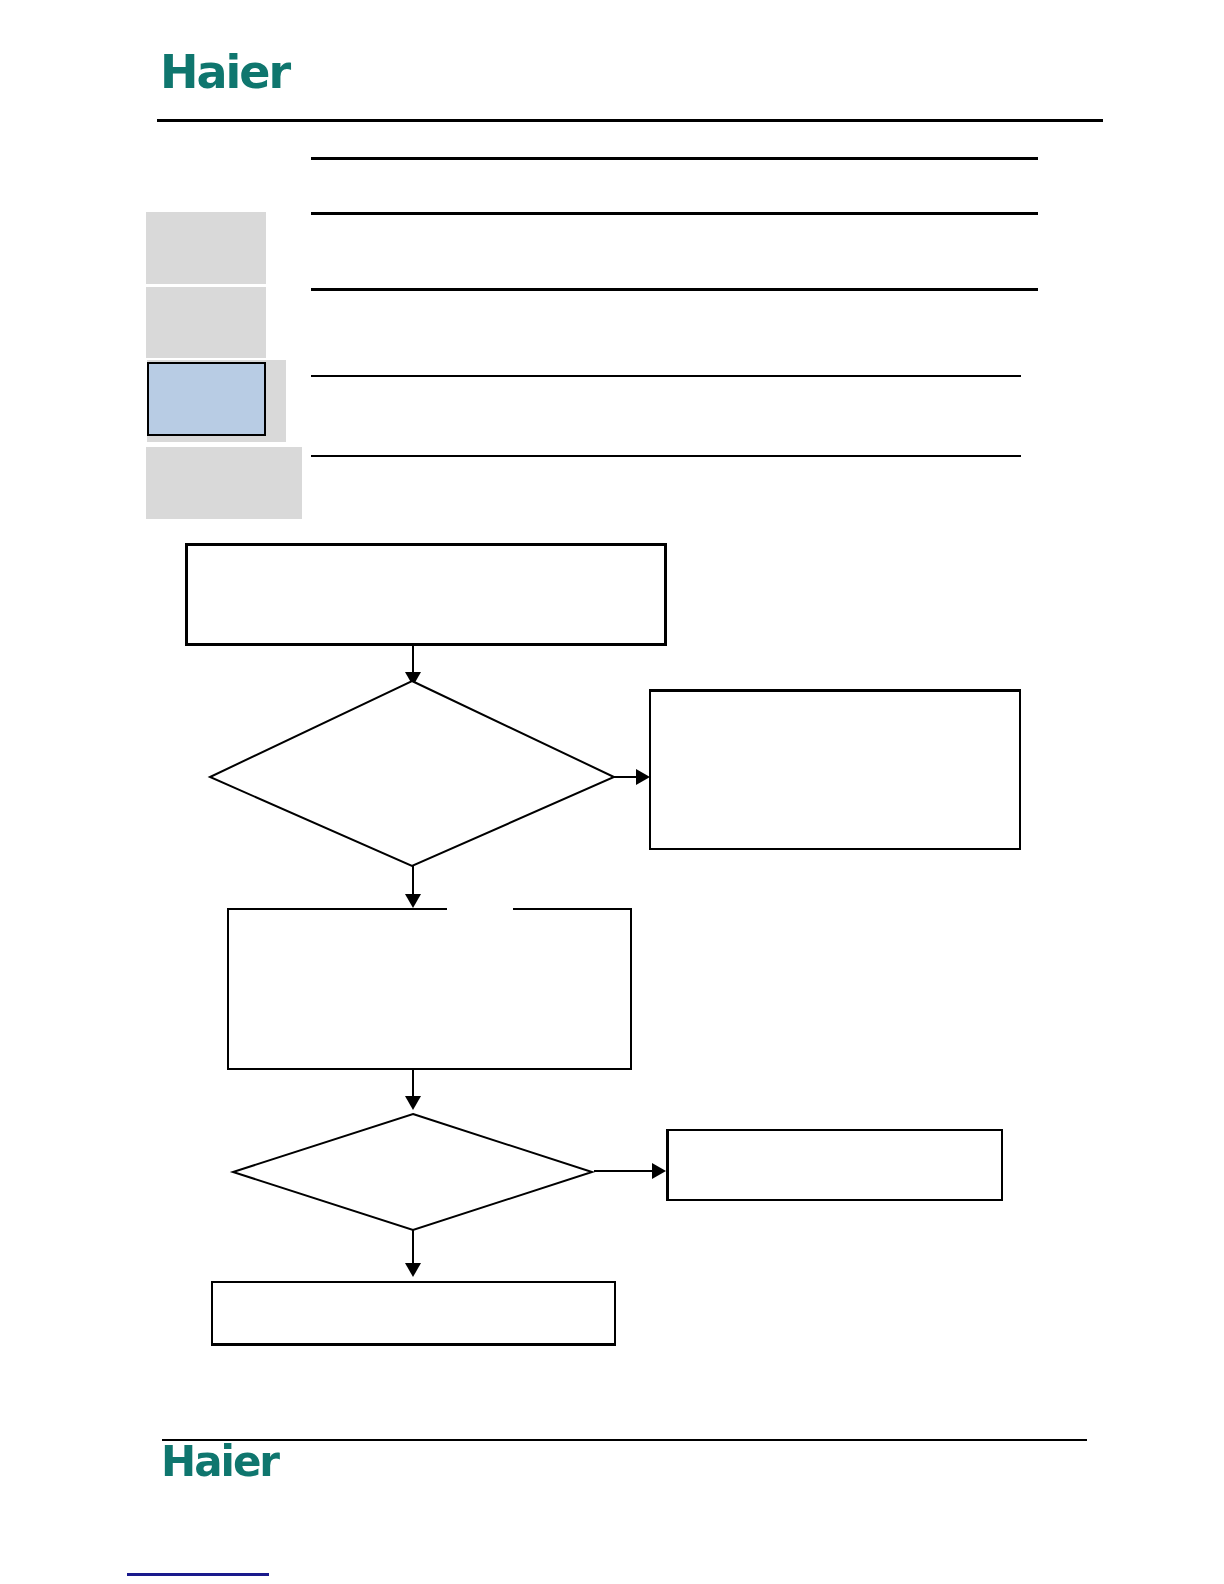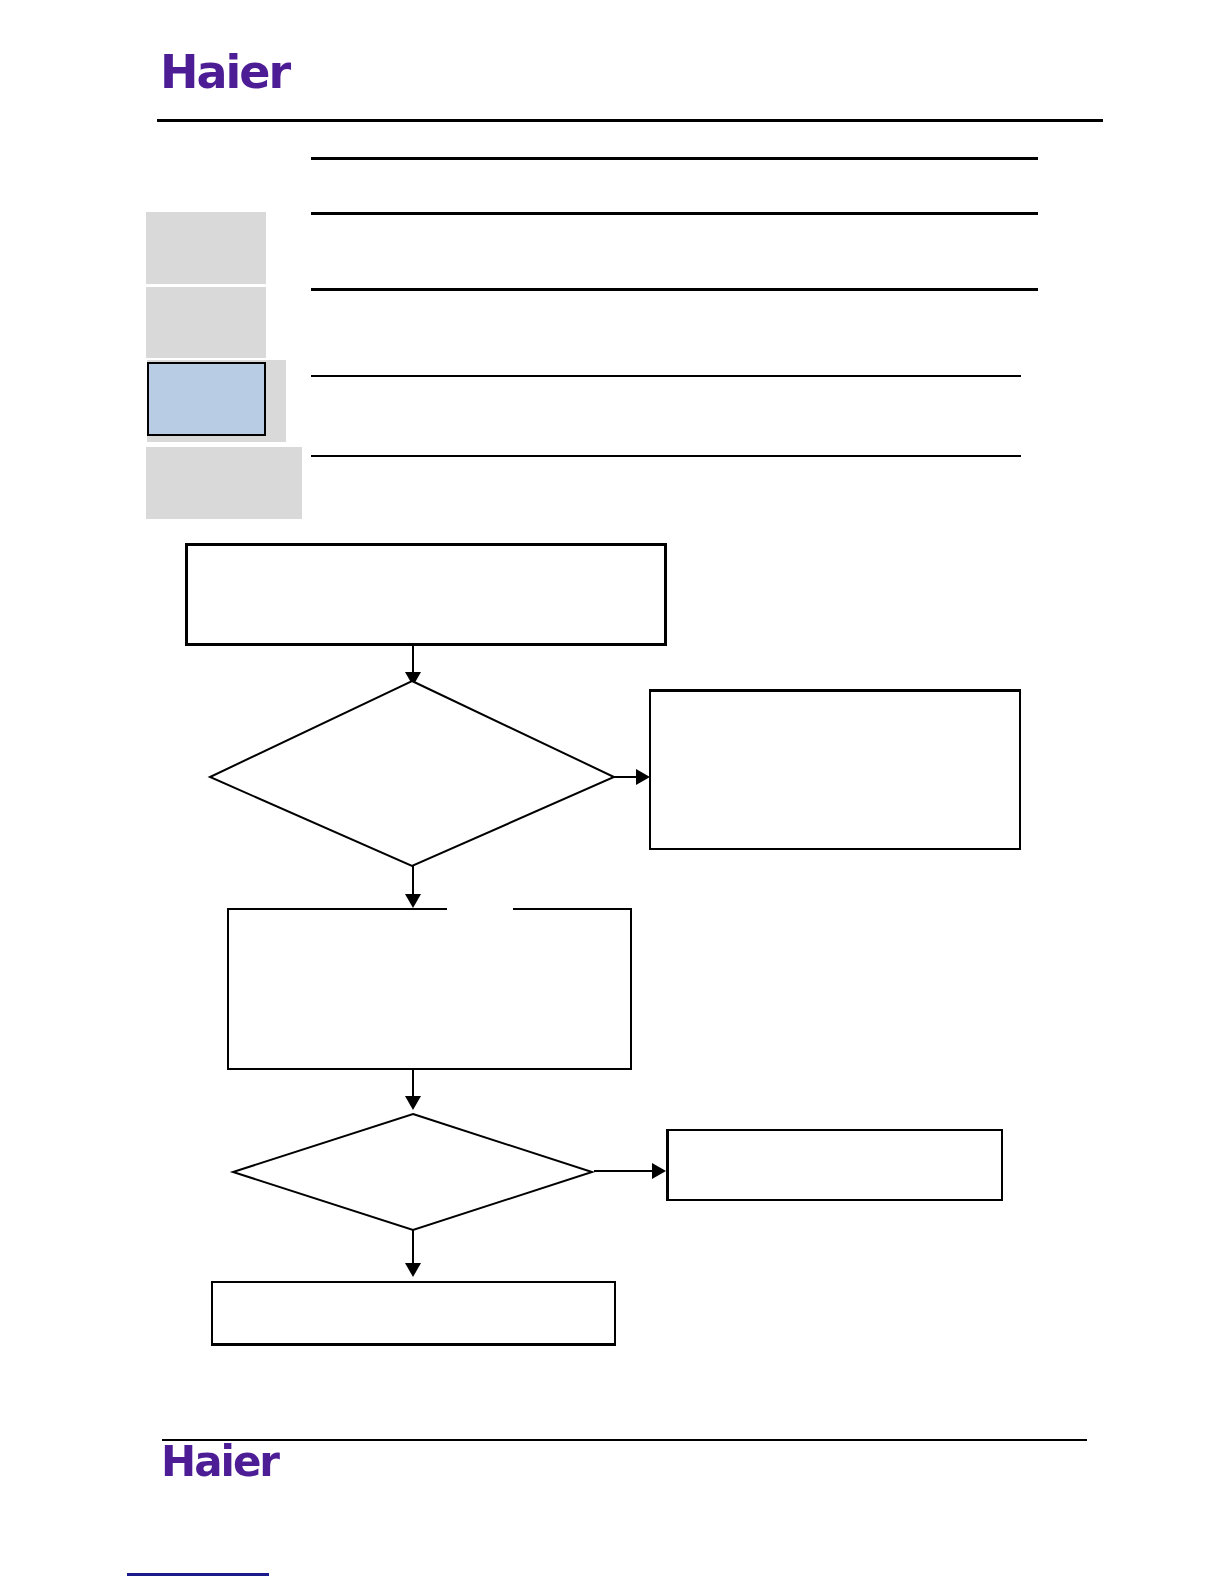--- a/index.html
+++ b/index.html
@@ -2,21 +2,21 @@
 <html><head>
 <meta charset="utf-8">
 <style>
   html,body { margin:0; padding:0; background:#ffffff; }
   .page {
     position:relative; width:1224px; height:1584px; background:#ffffff;
     font-family:"Liberation Sans", sans-serif; overflow:hidden;
   }
   .hline { position:absolute; background:#000000; }
   .logo {
-    position:absolute; color:#4c1d95; font-weight:bold;
+    position:absolute; color:#0f766e; font-weight:bold;
     font-family:"DejaVu Sans", sans-serif; letter-spacing:-2px; line-height:1;
     white-space:nowrap;
   }
   .logo-top { left:160px; top:49px; font-size:46px; }
   .logo-bottom { left:161px; top:1441px; font-size:42px; }
   .graybox { position:absolute; background:#d9d9d9; }
   .bluebox {
     position:absolute; background:#b8cce4; border:2px solid #000000;
     box-sizing:border-box;
   }

